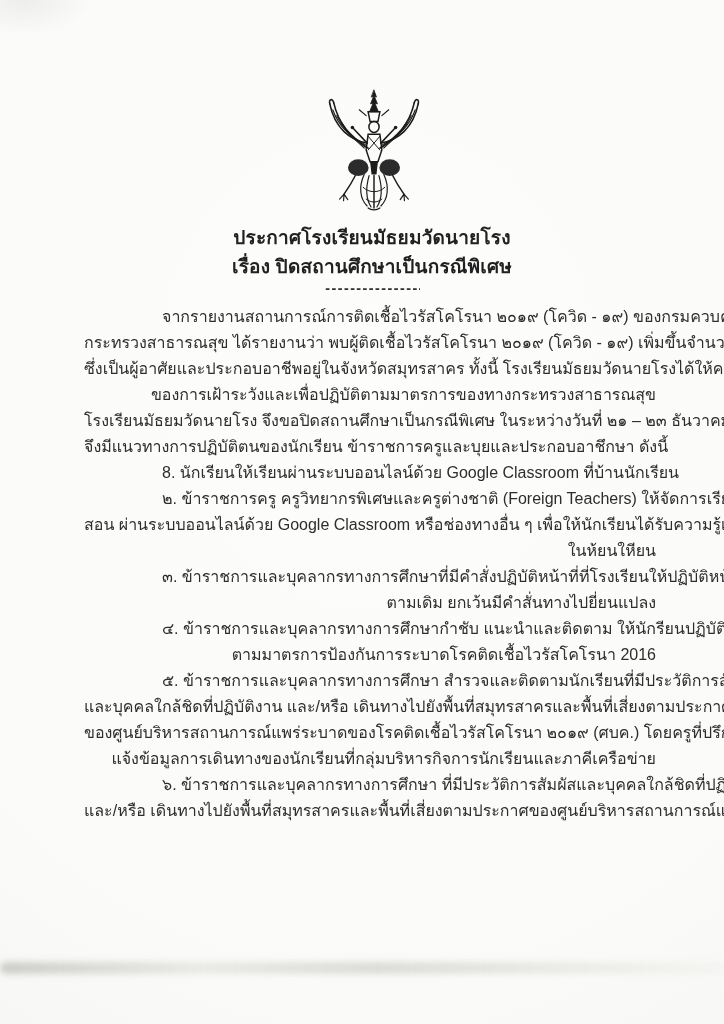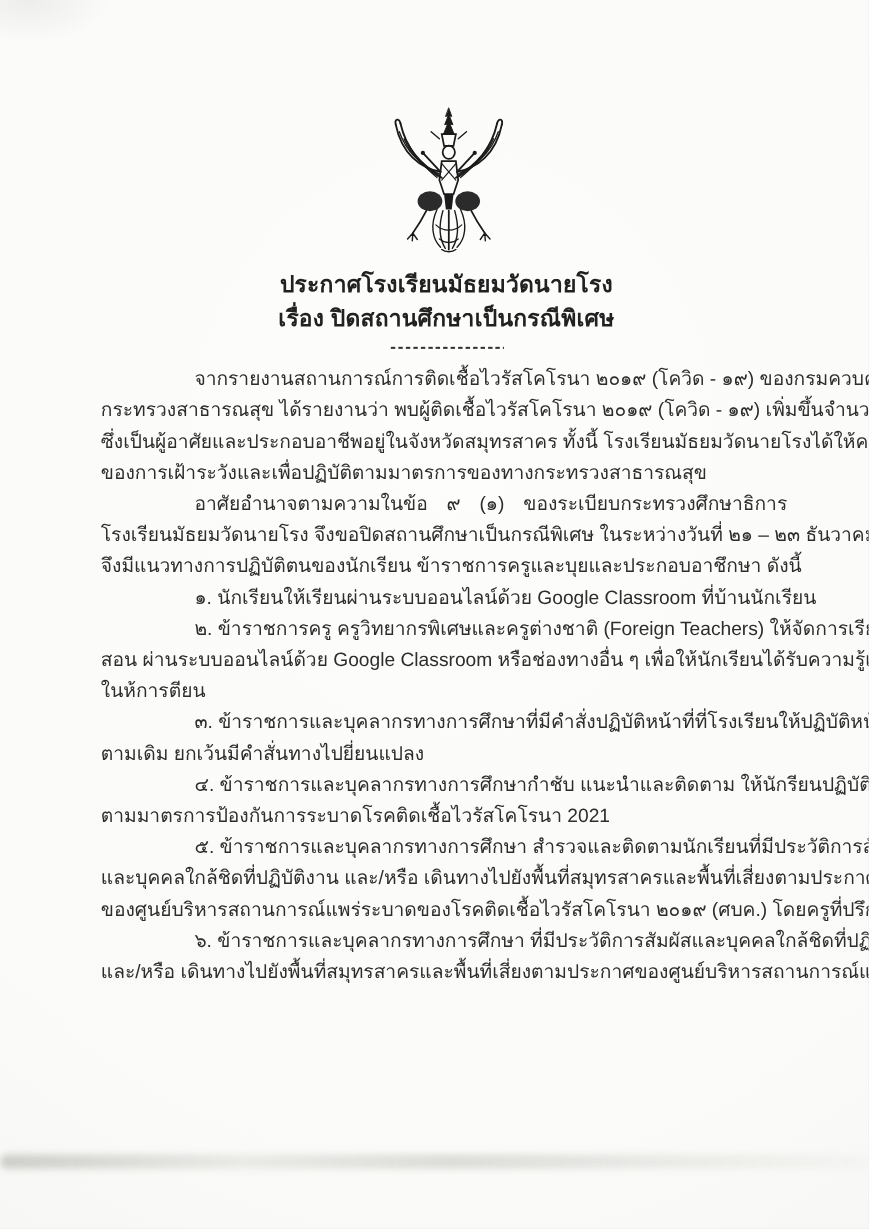--- a/index.html
+++ b/index.html
@@ -60,20 +60,21 @@
     top: 304px;
     width: 572px;
   }
   .line {
     font-size: 16px;
     line-height: 26px;
     height: 26px;
     white-space: nowrap;
     overflow: visible;
     color: #2d2d2d;
+    text-align: right;
   }
   .line.indent { text-indent: 78px; }
   .line.just { text-align: justify; text-align-last: justify; }
 
   .scan-shadow {
     position: absolute;
     left: 0;
     top: 962px;
     width: 724px;
     height: 12px;
@@ -155,32 +156,32 @@
     <div class="title-line">ประกาศโรงเรียนมัธยมวัดนายโรง</div>
     <div class="title-line">เรื่อง ปิดสถานศึกษาเป็นกรณีพิเศษ</div>
     <div class="divider">----------------------------------------</div>
   </div>
 
   <div class="doc-body">
       <div class="line indent just">จากรายงานสถานการณ์การติดเชื้อไวรัสโคโรนา ๒๐๑๙ (โควิด - ๑๙) ของกรมควบคุมโรค</div>
       <div class="line just">กระทรวงสาธารณสุข ได้รายงานว่า พบผู้ติดเชื้อไวรัสโคโรนา ๒๐๑๙ (โควิด - ๑๙) เพิ่มขึ้นจำนวนมาก</div>
       <div class="line just">ซึ่งเป็นผู้อาศัยและประกอบอาชีพอยู่ในจังหวัดสมุทรสาคร ทั้งนี้ โรงเรียนมัธยมวัดนายโรงได้ให้ความสำคัญ</div>
       <div class="line">ของการเฝ้าระวังและเพื่อปฏิบัติตามมาตรการของทางกระทรวงสาธารณสุข</div>
-      <div class="line indent just">อาศัยอำนาจตามความในข้อ ๙ (๑) ของระเบียบกระทรวงศึกษาธิการ</div>
       <div class="line just">โรงเรียนมัธยมวัดนายโรง จึงขอปิดสถานศึกษาเป็นกรณีพิเศษ ในระหว่างวันที่ ๒๑ – ๒๓ ธันวาคม ๒๕๖๓</div>
       <div class="line">จึงมีแนวทางการปฏิบัติตนของนักเรียน ข้าราชการครูและบุยและประกอบอาชึกษา ดังนี้</div>
-      <div class="line indent">๑. นักเรียนให้เรียนผ่านระบบออนไลน์ด้วย Google Classroom ที่บ้านนักเรียน</div>
+      <div class="line indent">8. นักเรียนให้เรียนผ่านระบบออนไลน์ด้วย Google Classroom ที่บ้านนักเรียน</div>
       <div class="line indent just">๒. ข้าราชการครู ครูวิทยากรพิเศษและครูต่างชาติ (Foreign Teachers) ให้จัดการเรียนการ</div>
       <div class="line just">สอน ผ่านระบบออนไลน์ด้วย Google Classroom หรือช่องทางอื่น ๆ เพื่อให้นักเรียนได้รับความรู้เสมือนเรียน</div>
-      <div class="line">ในห้การตียน</div>
+      <div class="line">ในห้ยนใหียน</div>
       <div class="line indent just">๓. ข้าราชการและบุคลากรทางการศึกษาที่มีคำสั่งปฏิบัติหน้าที่ที่โรงเรียนให้ปฏิบัติหน้าที่</div>
       <div class="line">ตามเดิม ยกเว้นมีคำสั่นทางไปยี่ยนแปลง</div>
       <div class="line indent just">๔. ข้าราชการและบุคลากรทางการศึกษากำชับ แนะนำและติดตาม ให้นักรียนปฏิบัติตน</div>
-      <div class="line">ตามมาตรการป้องกันการระบาดโรคติดเชื้อไวรัสโคโรนา 2021</div>
+      <div class="line">ตามมาตรการป้องกันการระบาดโรคติดเชื้อไวรัสโคโรนา 2016</div>
       <div class="line indent just">๕. ข้าราชการและบุคลากรทางการศึกษา สำรวจและติดตามนักเรียนที่มีประวัติการสัมผัส</div>
       <div class="line just">และบุคคลใกล้ชิดที่ปฏิบัติงาน และ/หรือ เดินทางไปยังพื้นที่สมุทรสาครและพื้นที่เสี่ยงตามประกาศ</div>
       <div class="line just">ของศูนย์บริหารสถานการณ์แพร่ระบาดของโรคติดเชื้อไวรัสโคโรนา ๒๐๑๙ (ศบค.) โดยครูที่ปรึกษา</div>
+      <div class="line">แจ้งข้อมูลการเดินทางของนักเรียนที่กลุ่มบริหารกิจการนักเรียนและภาคีเครือข่าย</div>
       <div class="line indent just">๖. ข้าราชการและบุคลากรทางการศึกษา ที่มีประวัติการสัมผัสและบุคคลใกล้ชิดที่ปฏิบัติงาน</div>
       <div class="line just">และ/หรือ เดินทางไปยังพื้นที่สมุทรสาครและพื้นที่เสี่ยงตามประกาศของศูนย์บริหารสถานการณ์แพร่ระบาด</div>
     </div>
 
   <div class="scan-shadow"></div>
 </div>
 
 </body></html>

